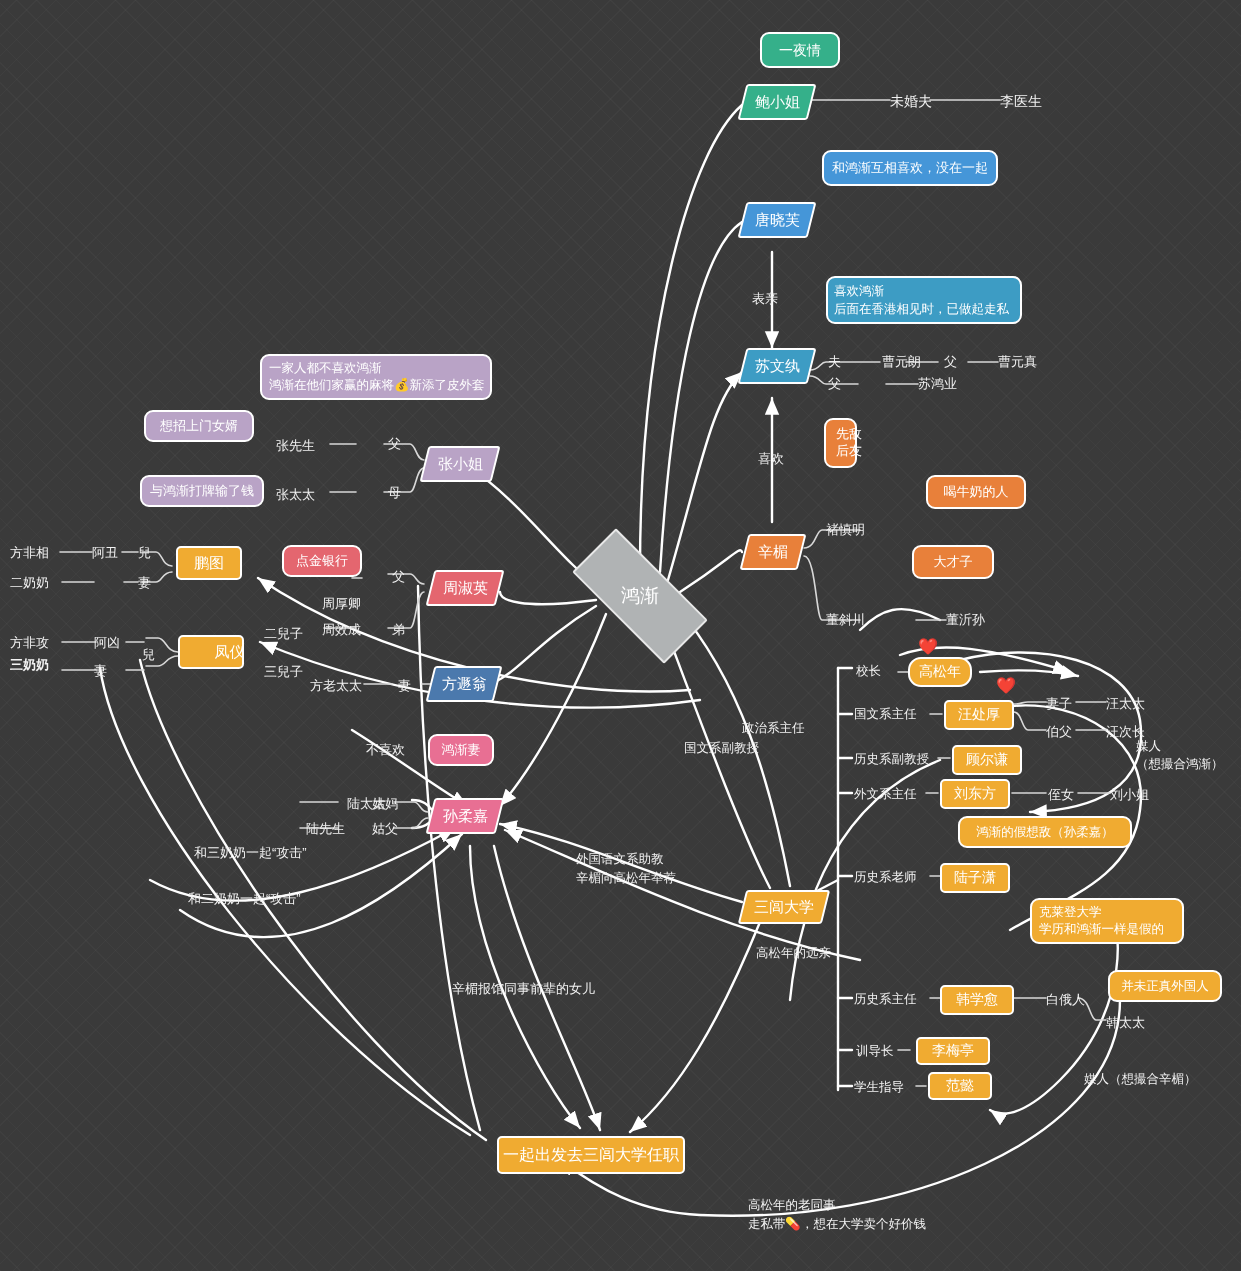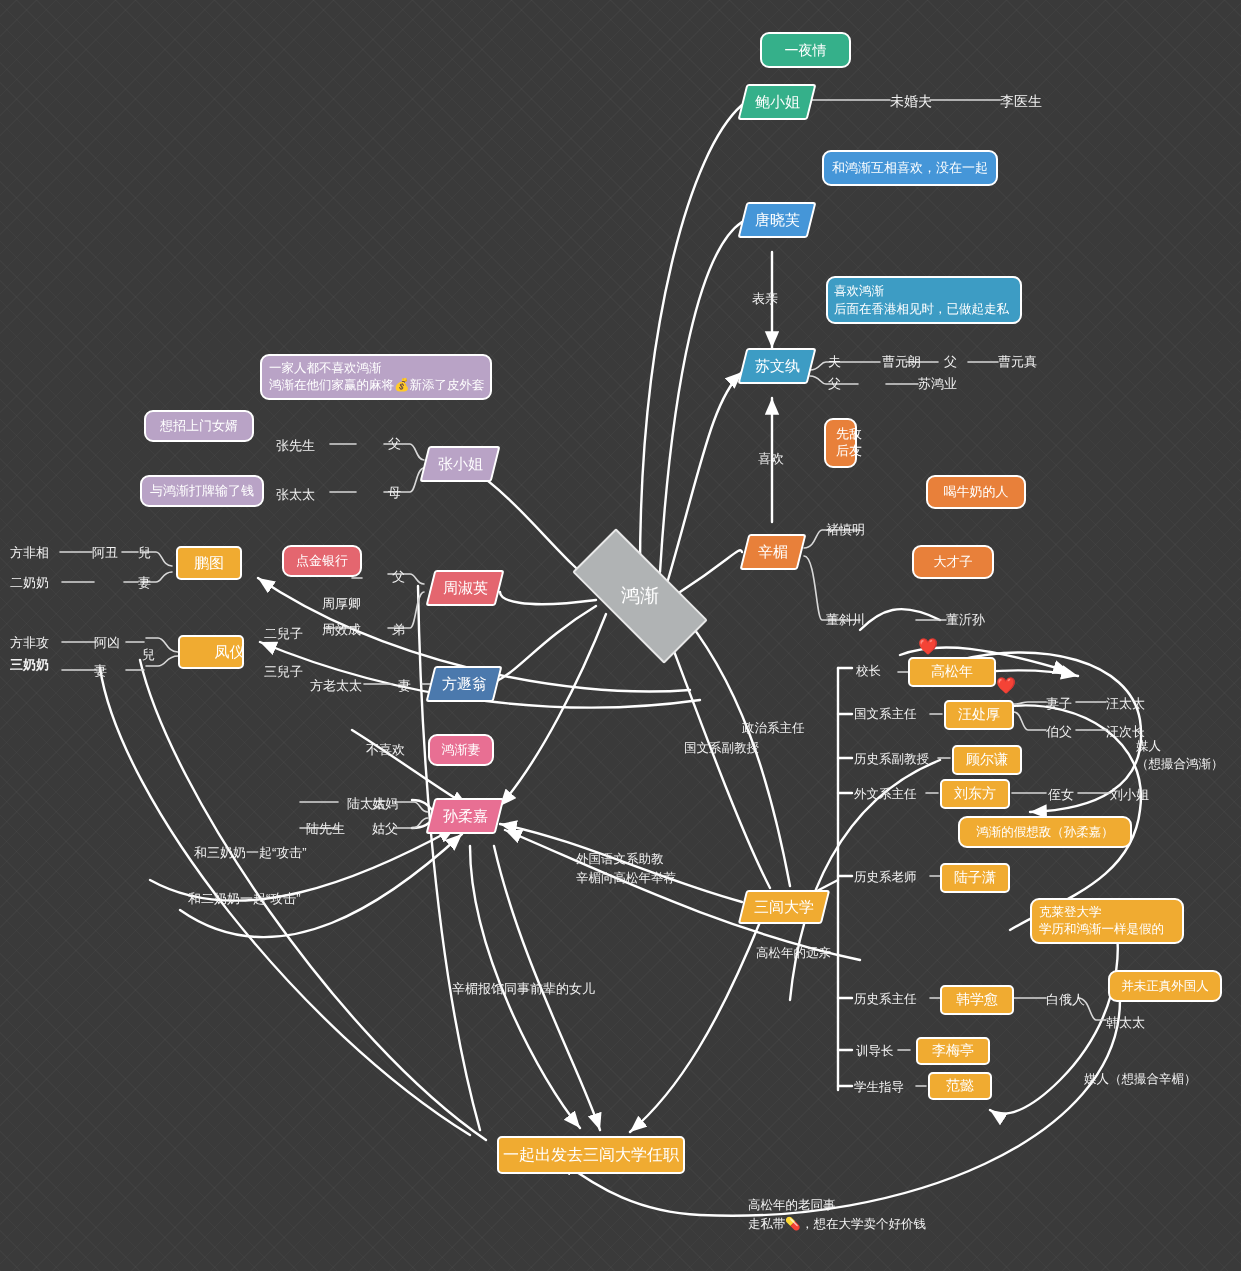--- a/index.html
+++ b/index.html
@@ -178,21 +178,21 @@
 
       <path d="M1012,998 L1046,998"></path>
       <path d="M1078,998 C1090,998 1090,1020 1096,1020 L1106,1020"></path>
     </g>
   </svg>
 
   <div class="node c-center" style="left:575px;top:565px;width:130px;height:62px;font-size:19px;transform:rotate(45deg) skewX(0deg);border-radius:2px;">
     <span style="transform:rotate(-45deg);">鸿渐</span>
   </div>
 
-  <div class="callout c-green" style="left:760px;top:32px;width:91px;height:36px;font-size:14px;">
+  <div class="callout c-green" style="left:760px;top:32px;width:80px;height:36px;font-size:14px;">
     <span>一夜情</span>
   </div>
   <div class="node c-green skew" style="left:742px;top:84px;width:70px;height:36px;font-size:15px;">
     <span>鲍小姐</span>
   </div>
   <div class="lbl" style="left:890px;top:92px;font-size:14px;">未婚夫</div>
   <div class="lbl" style="left:1000px;top:92px;font-size:14px;">李医生</div>
 
   <div class="callout c-blue" style="left:822px;top:150px;width:176px;height:36px;font-size:13px;">
     <span>和鸿渐互相喜欢，没在一起</span>
@@ -308,21 +308,21 @@
   <div class="lbl" style="left:452px;top:980px;font-size:13px;">辛楣报馆同事前辈的女儿</div>
 
   <div class="lbl" style="left:742px;top:720px;font-size:12.5px;">政治系主任</div>
   <div class="lbl" style="left:684px;top:740px;font-size:12.5px;">国文系副教授</div>
   <div class="node c-amber skew" style="left:742px;top:890px;width:84px;height:34px;font-size:15px;">
     <span>三闾大学</span>
   </div>
   <div class="lbl" style="left:756px;top:945px;font-size:12.5px;">高松年的远亲</div>
 
   <div class="lbl" style="left:856px;top:663px;font-size:12.5px;">校长</div>
-  <div class="node c-amber" style="left:908px;top:657px;width:88px;height:30px;font-size:14px;border-radius:5px;">
+  <div class="node c-amber" style="left:908px;top:657px;width:64px;height:30px;font-size:14px;border-radius:13px;">
     <span>高松年</span>
   </div>
 
   <div class="lbl" style="left:854px;top:706px;font-size:12.5px;">国文系主任</div>
   <div class="node c-amber" style="left:944px;top:700px;width:70px;height:30px;font-size:14px;border-radius:5px;">
     <span>汪处厚</span>
   </div>
   <div class="lbl" style="left:1046px;top:695px;font-size:13px;">妻子</div>
   <div class="lbl" style="left:1106px;top:695px;font-size:13px;">汪太太</div>
   <div class="lbl" style="left:1046px;top:723px;font-size:13px;">伯父</div>

